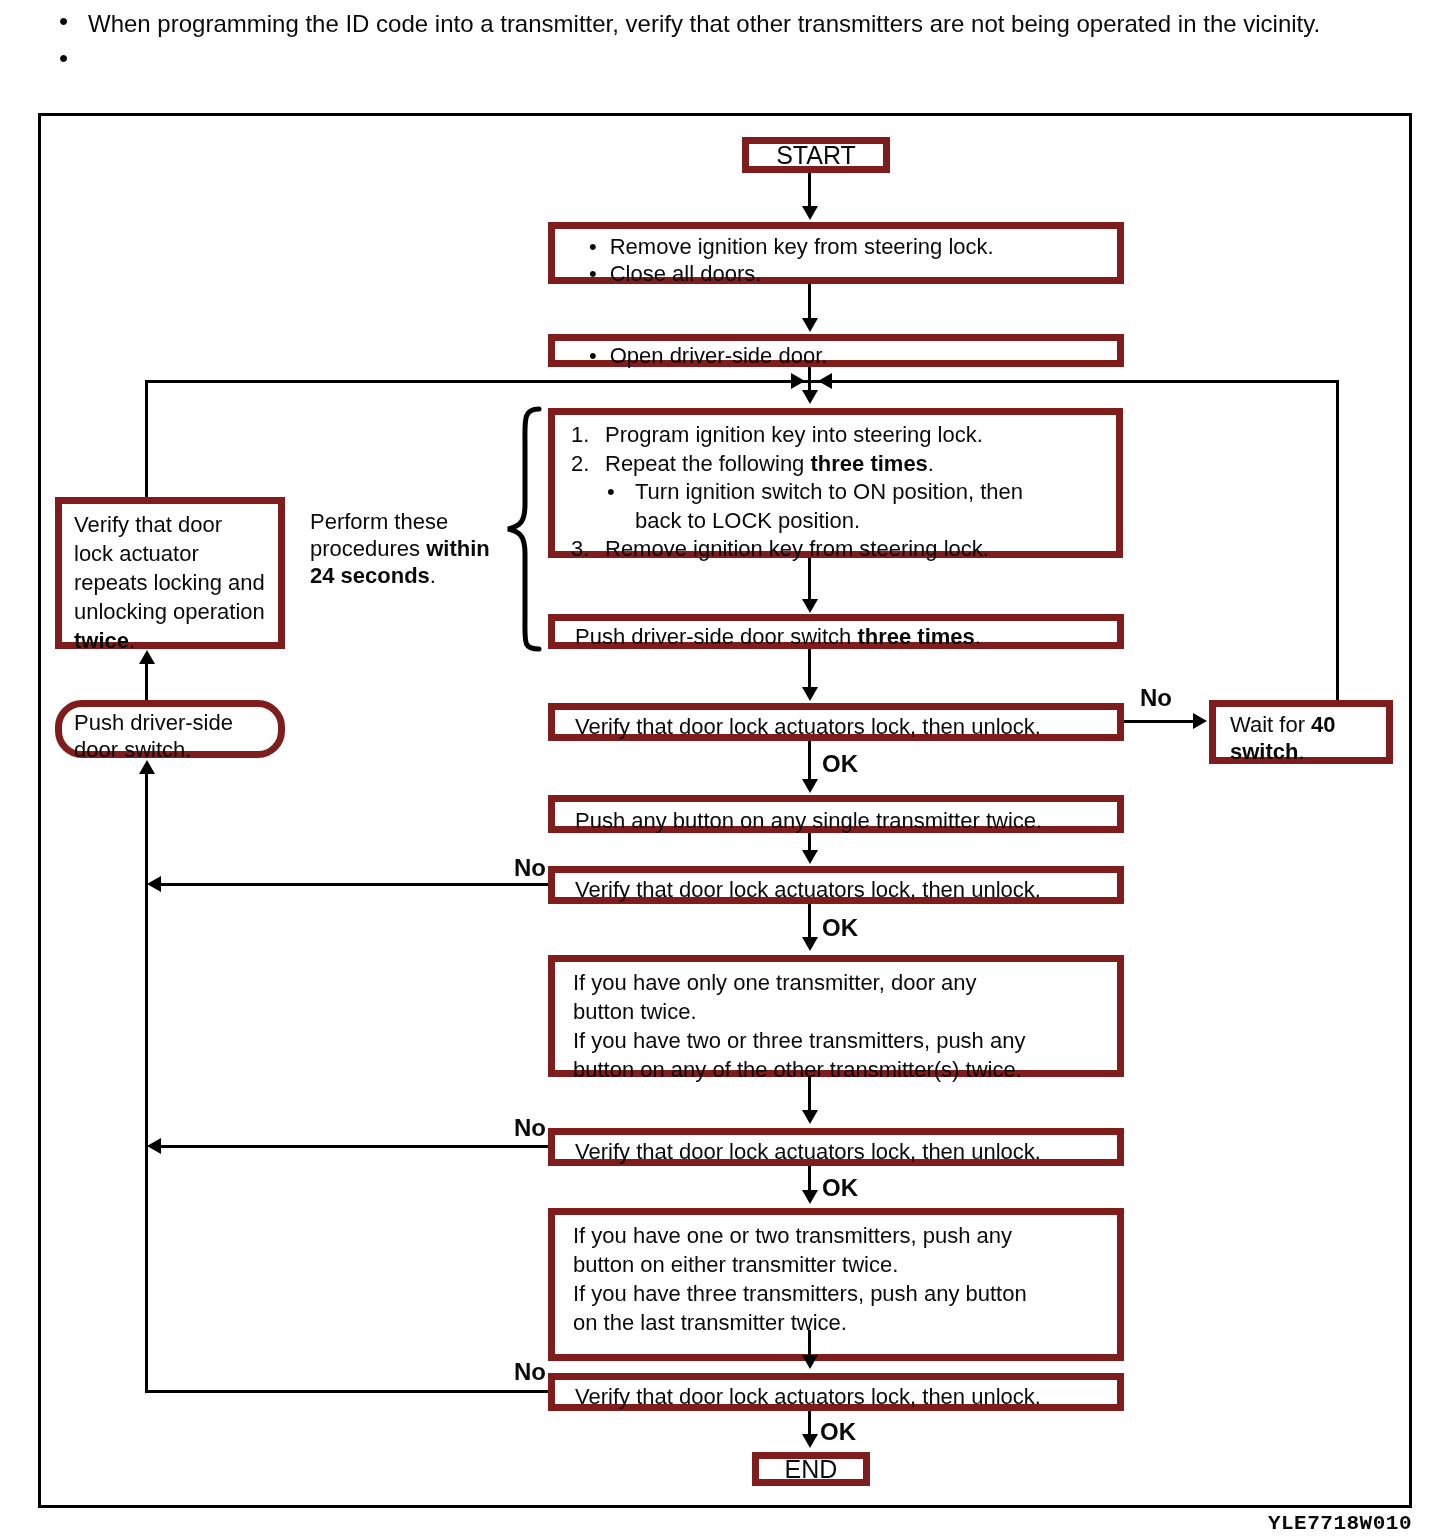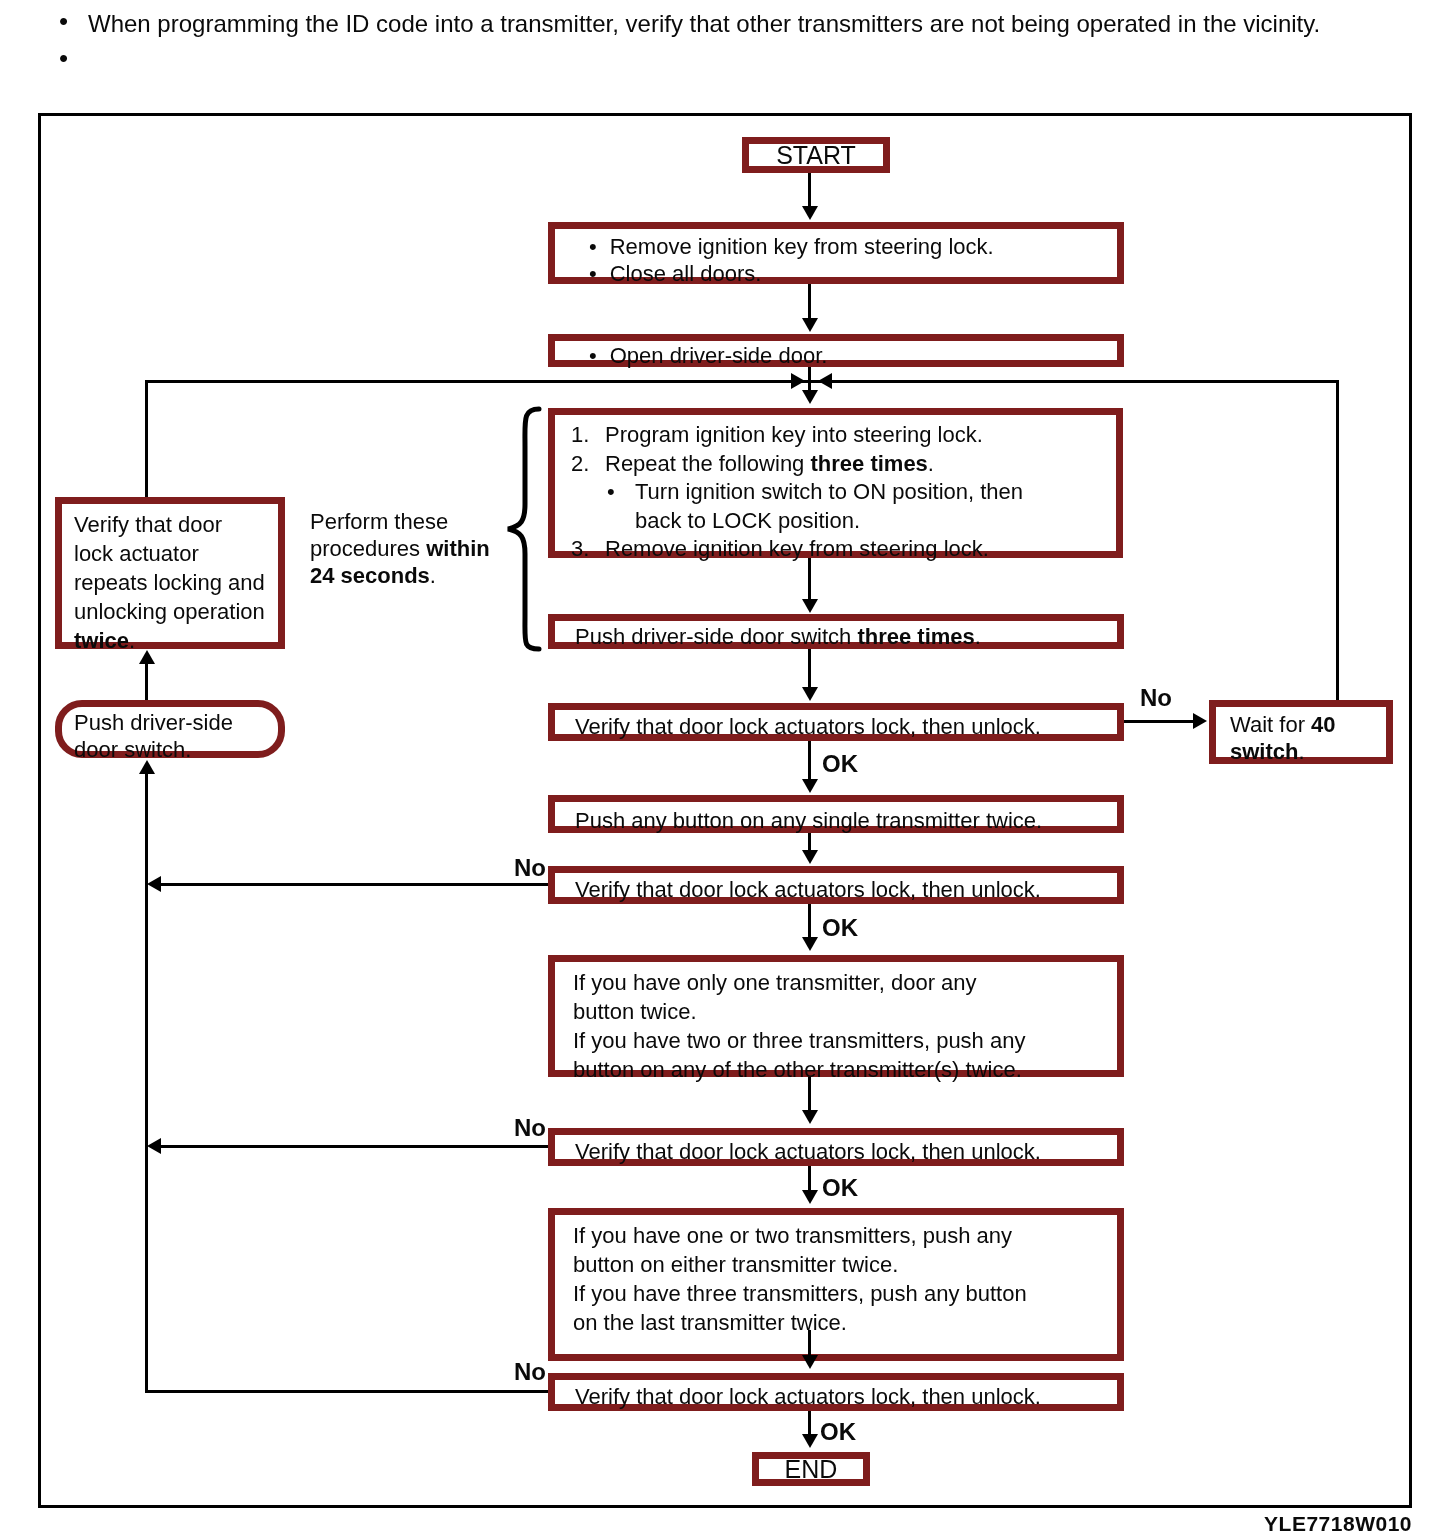--- a/index.html
+++ b/index.html
@@ -203,13 +203,13 @@
 <div class="ah up" style="left:139px;top:650px;"></div>
 <div class="vline" style="left:145px;top:662px;width:3px;height:38px;"></div>
 
 <div class="box" style="left:55px;top:700px;width:230px;height:58px;padding:2px 12px 0 12px;line-height:27px;border-radius:27px;">
   <div style="width:192px;">Push driver-side door switch.</div>
 </div>
 
 <div class="ah up" style="left:139px;top:760px;"></div>
 <div class="vline" style="left:145px;top:772px;width:3px;height:621px;"></div>
 
-<div class="abs" style="left:1240px;top:1512px;width:172px;text-align:right;font-size:21px;font-weight:bold;letter-spacing:0.5px;">YLE7718W010</div>
+<div class="abs" style="left:1240px;top:1512px;width:172px;text-align:right;font-size:21px;font-weight:bold;letter-spacing:0.5px;font-family:Liberation Mono, monospace;">YLE7718W010</div>
 
 </body></html>

